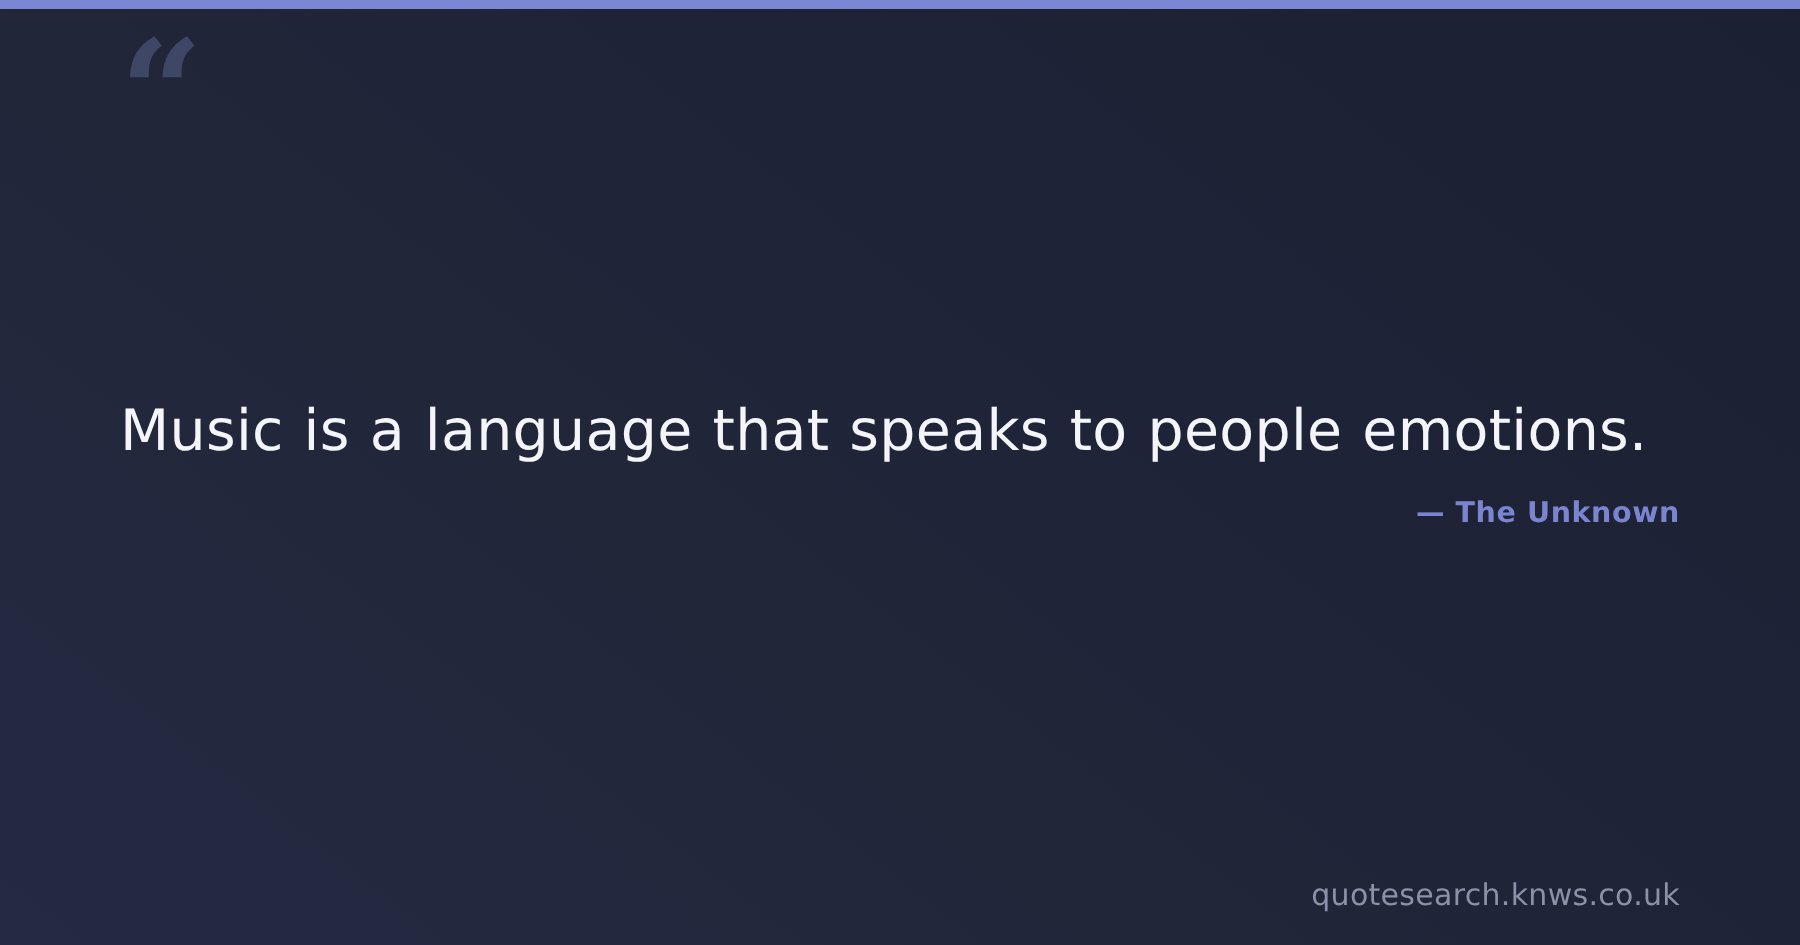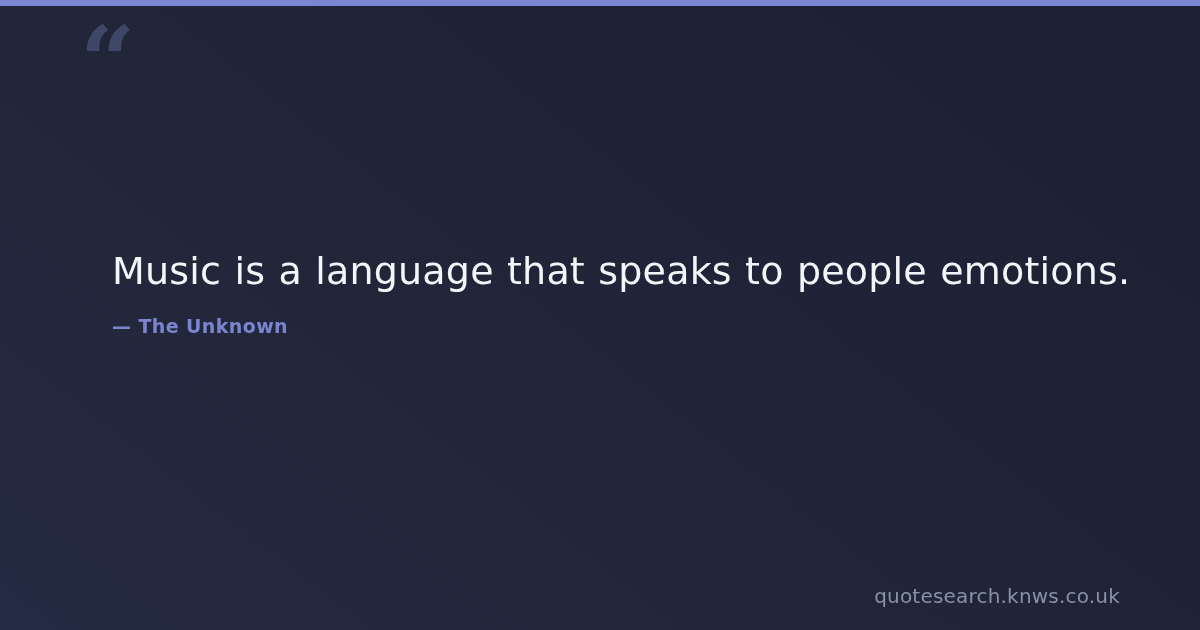--- a/index.html
+++ b/index.html
@@ -40,42 +40,42 @@
     line-height: 1;
     color: #3f4767;
     letter-spacing: -2px;
     user-select: none;
   }
 
   
   .quote-body {
     position: absolute;
     left: 80px;
-    top: 246px;
+    top: 262px;
     width: 1040px;
-    margin-left: 32px;
   }
 
   .quote-text {
     margin: 0;
     font-size: 38px;
     line-height: 1.34;
     font-weight: 400;
     color: #f3f5f9;
     letter-spacing: 0.2px;
     word-spacing: 1px;
   }
 
   .quote-attribution {
     margin: 18px 0 0 0;
     font-size: 19px;
     font-weight: 700;
     color: #7b85cf;
     letter-spacing: 0.4px;
     white-space: nowrap;
+    text-align: right;
   }
 
   .attribution-dash {
     display: inline-block;
     margin-right: 7px;
   }
 
   
   .site-watermark {
     position: absolute;

